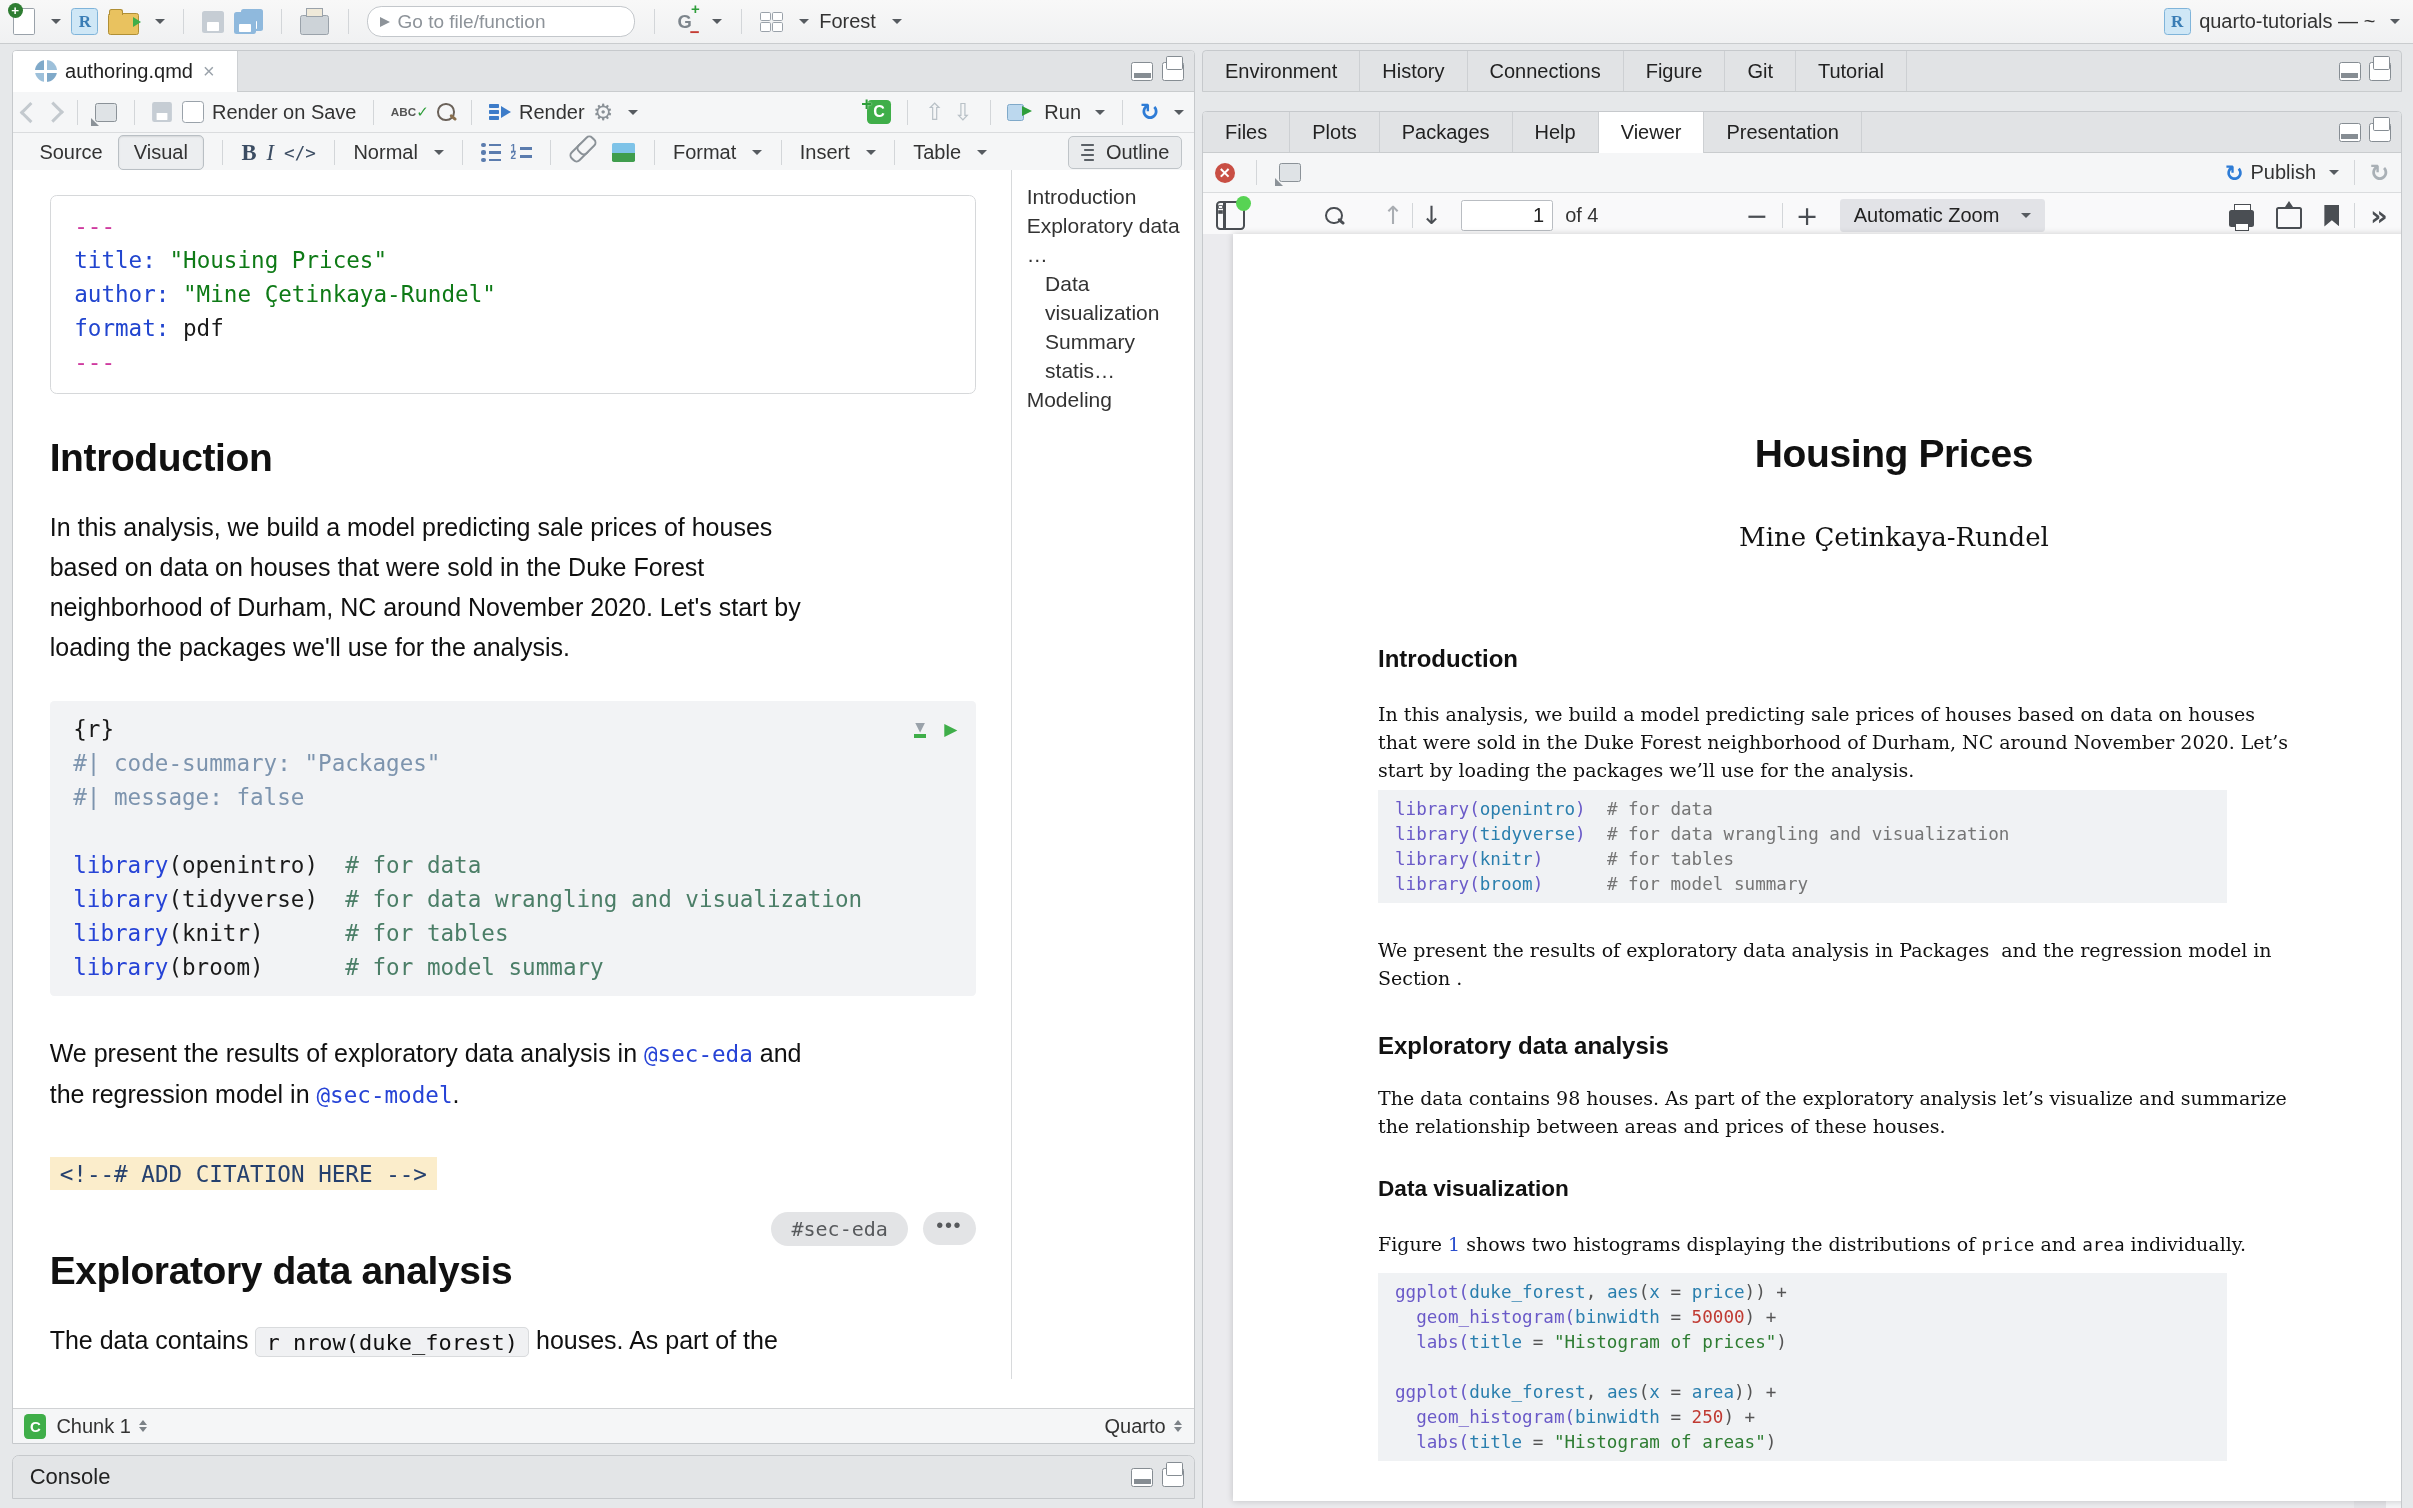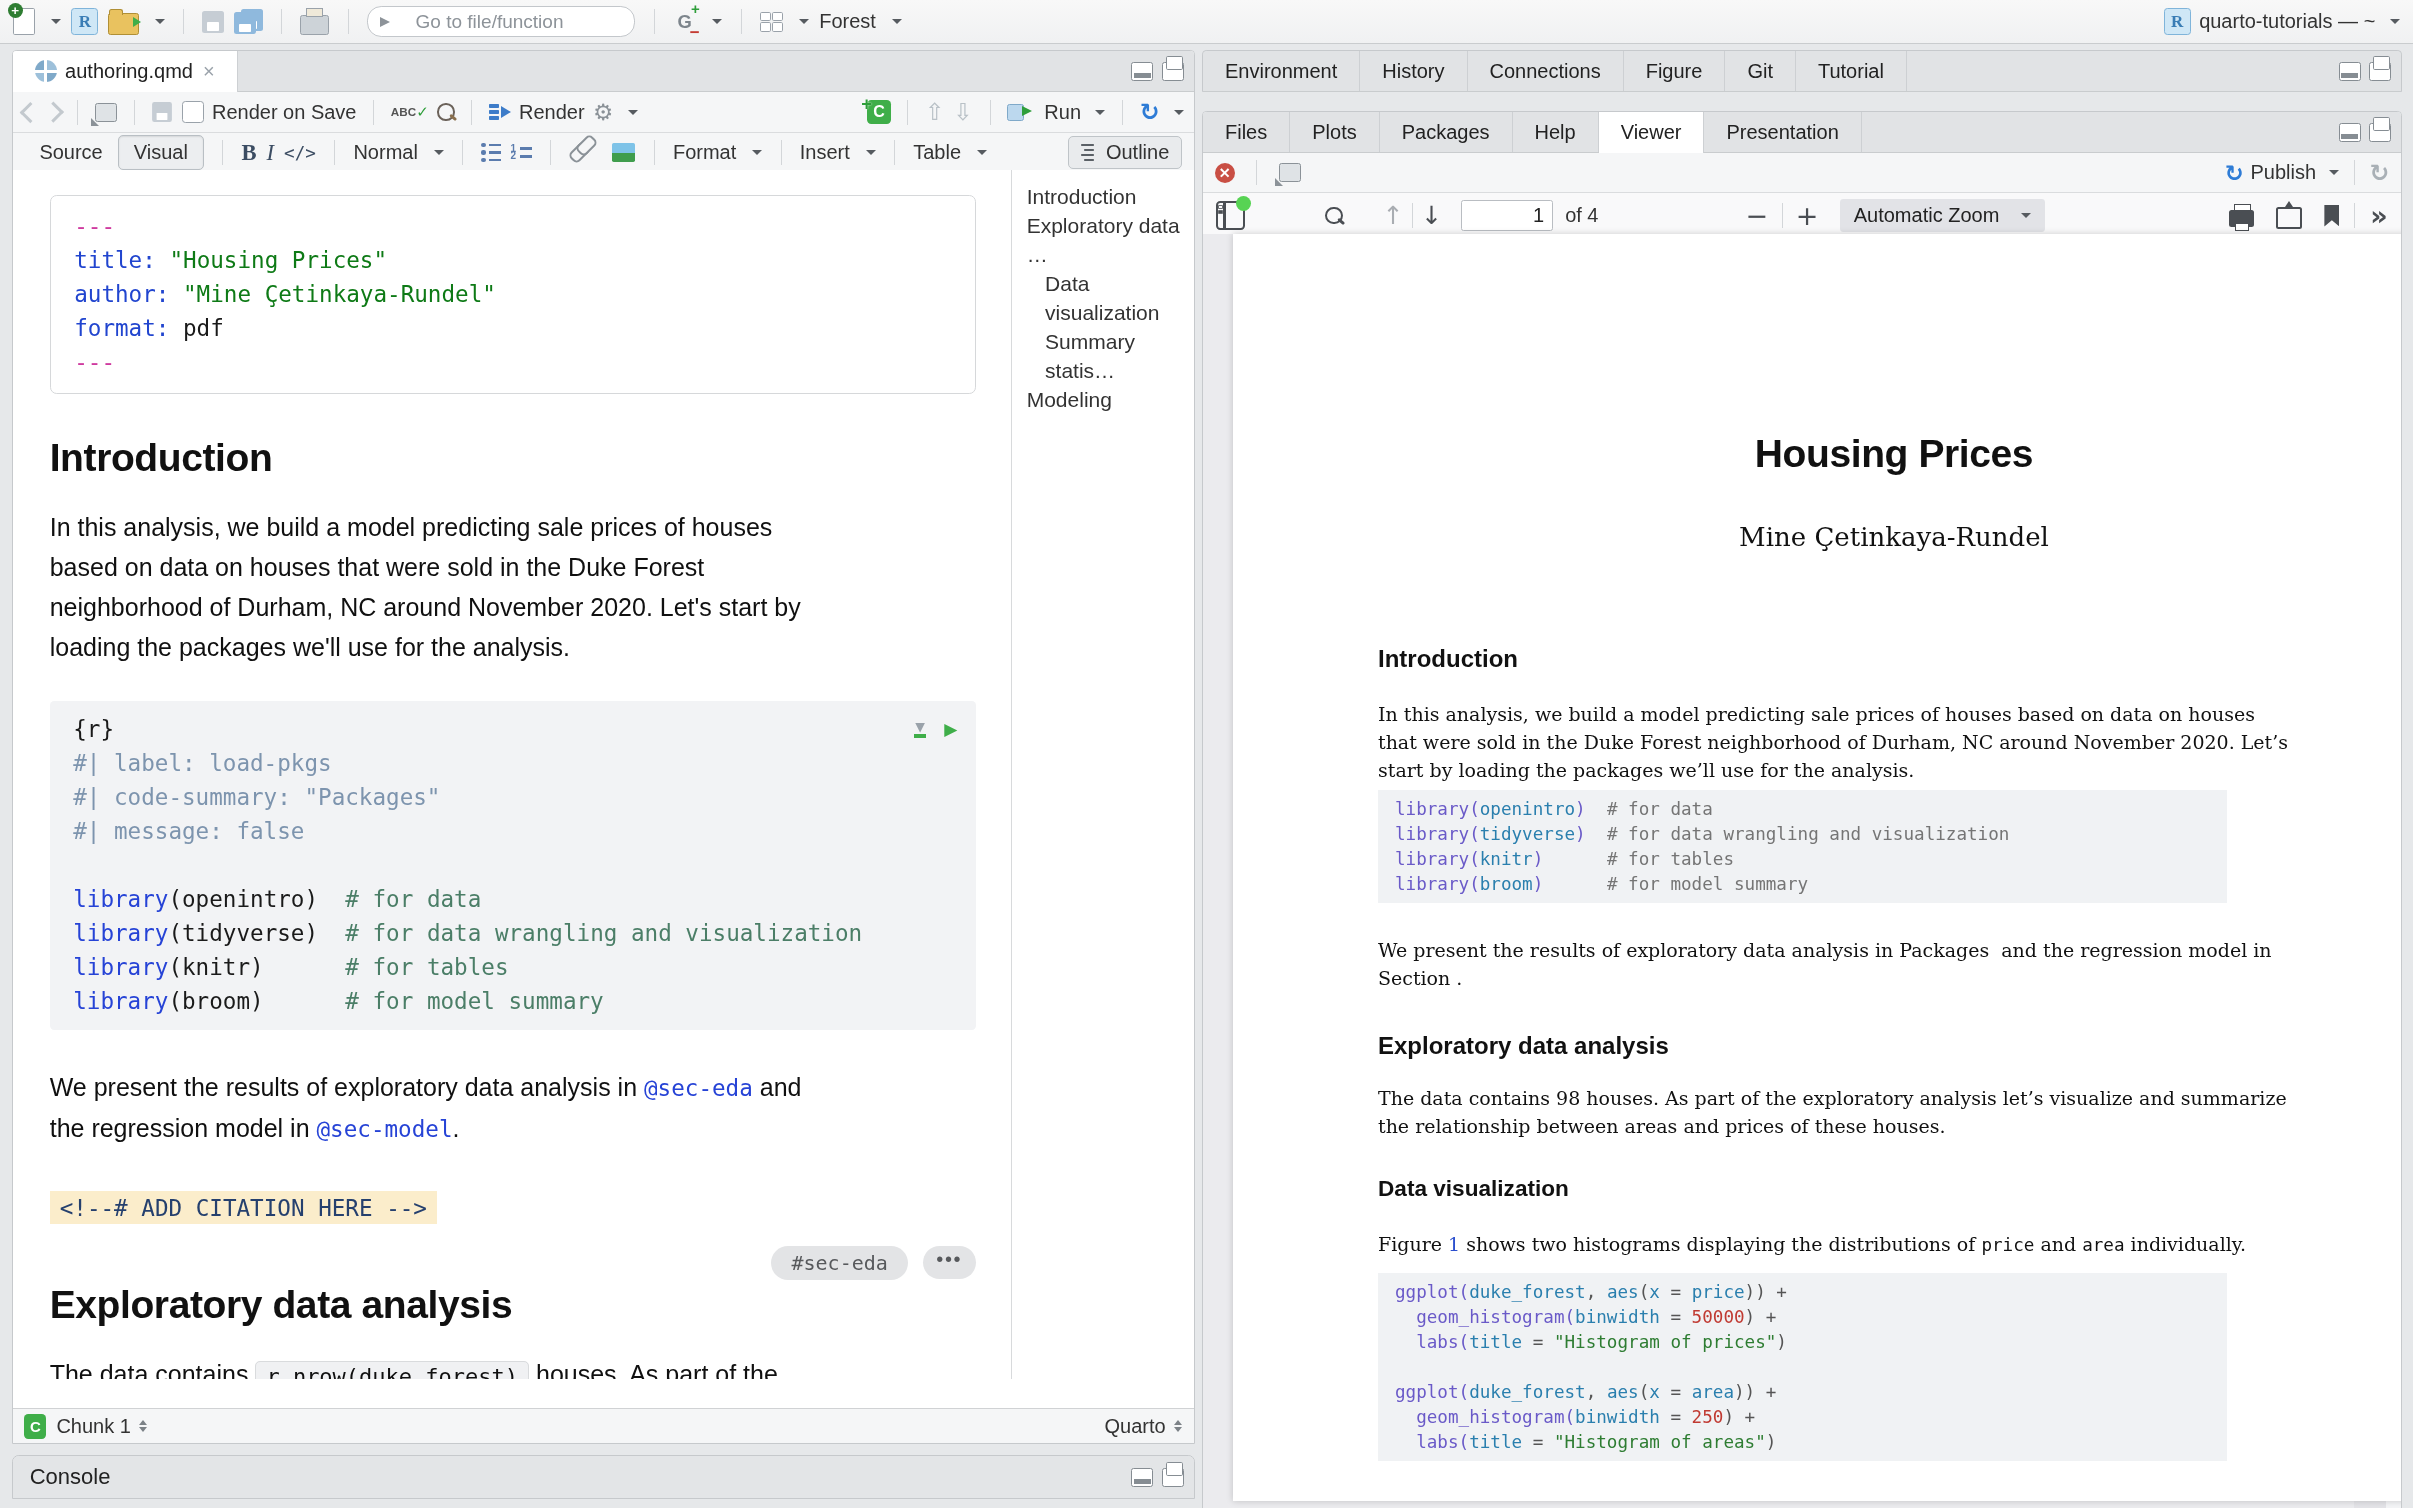--- a/index.html
+++ b/index.html
@@ -23,21 +23,21 @@
   .i-folder::after{content:"";position:absolute;right:-3.4px;top:3.4px;width:0;height:0;border-left:8.4px solid #3fae49;border-top:5.9px solid transparent;border-bottom:5.9px solid transparent}
   .i-floppy{width:22px;height:22px;border-radius:2.5px;position:relative}
   .i-floppy.dim{background:#c6cdd4}
   .i-floppy.blue{background:#8fb9dd}
   .i-floppy::after{content:"";position:absolute;left:5px;bottom:1.7px;width:11.7px;height:8.4px;background:#fff;border-radius:0.8px}
   .i-floppy2{position:relative;width:28.5px;height:25px}
   .i-floppy2 .a{position:absolute;left:0;bottom:0}
   .i-floppy2 .b{position:absolute;right:0;top:0}
   .i-printer{width:27px;height:18.4px;background:#cdd3d8;border:0.8px solid #9aa2aa;border-radius:2.5px;position:relative;margin-top:6.7px}
   .i-printer::before{content:"";position:absolute;left:5px;top:-7.5px;width:15px;height:6.7px;background:#efe9d9;border:0.8px solid #9aa2aa}
-  .goto-box{width:243px;height:28.5px;background:#fff;border:0.8px solid #c3c7cb;border-radius:14.2px;display:flex;align-items:center;padding:0 11.7px;gap:26px}
+  .goto-box{width:243px;height:28.5px;background:#fff;border:0.8px solid #c3c7cb;border-radius:14.2px;display:flex;align-items:center;padding:0 11.7px;gap:8px}
   .goto-arrow{width:0;height:0;border-left:10px solid #8d9399;border-top:5.9px solid transparent;border-bottom:5.9px solid transparent}
   .goto-text{color:#8d9399;font-size:19px}
   .i-git{position:relative;width:23.5px;height:27px;color:#7d858c;font-weight:bold;font-size:18.4px;text-align:center;line-height:27px}
   .i-git .p{position:absolute;right:-3.4px;top:-5px;color:#2e9e3a;font-size:15px;line-height:11.7px}
   .i-git .m{position:absolute;right:-3.4px;bottom:-3.4px;color:#c43b32;font-size:17px;line-height:10px}
   .i-grid{width:23.5px;height:20px;display:grid;grid-template-columns:1fr 1fr;grid-template-rows:1fr 1fr;gap:1.7px}
   .i-grid span{background:#fff;border:0.8px solid #9aa2aa;border-radius:1.7px}
   .tb-label{font-size:20px;color:#333}
   #proj{margin-left:auto;display:flex;align-items:center;gap:8.4px}
 
@@ -374,21 +374,20 @@
 
       <div class="chunk-box mono">
         <div class="chunk-icons">
           <span class="ci-run-above">
               <span class="t glyph">▼</span>
               <span class="b"></span>
             </span>
           <span class="ci-play glyph">▶</span>
         </div>
         <div class="cl"><span class="tk-pl">{r}</span></div>
-        <div class="cl"><span class="tk-co">#| label: load-pkgs</span></div>
         <div class="cl"><span class="tk-co">#| code-summary: "Packages"</span></div>
         <div class="cl"><span class="tk-co">#| message: false</span></div>
         <div class="cl"></div>
         <div class="cl"><span class="tk-fn">library</span><span class="tk-pl">(</span><span class="tk-pl">openintro</span><span class="tk-pl">)</span><span class="tk-pl">  </span><span class="tk-cm"># for data</span></div>
         <div class="cl"><span class="tk-fn">library</span><span class="tk-pl">(</span><span class="tk-pl">tidyverse</span><span class="tk-pl">)</span><span class="tk-pl">  </span><span class="tk-cm"># for data wrangling and visualization</span></div>
         <div class="cl"><span class="tk-fn">library</span><span class="tk-pl">(</span><span class="tk-pl">knitr</span><span class="tk-pl">)</span><span class="tk-pl">      </span><span class="tk-cm"># for tables</span></div>
         <div class="cl"><span class="tk-fn">library</span><span class="tk-pl">(</span><span class="tk-pl">broom</span><span class="tk-pl">)</span><span class="tk-pl">      </span><span class="tk-cm"># for model summary</span></div>
       </div>
 
       <div class="para" style="margin-top:37px">

